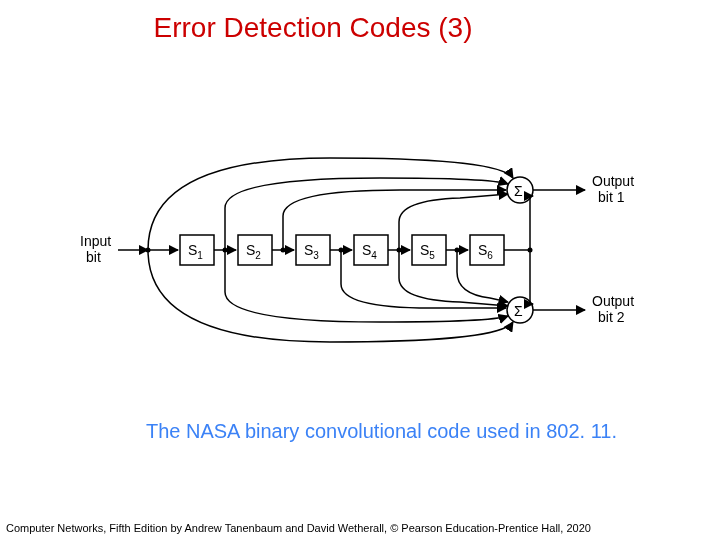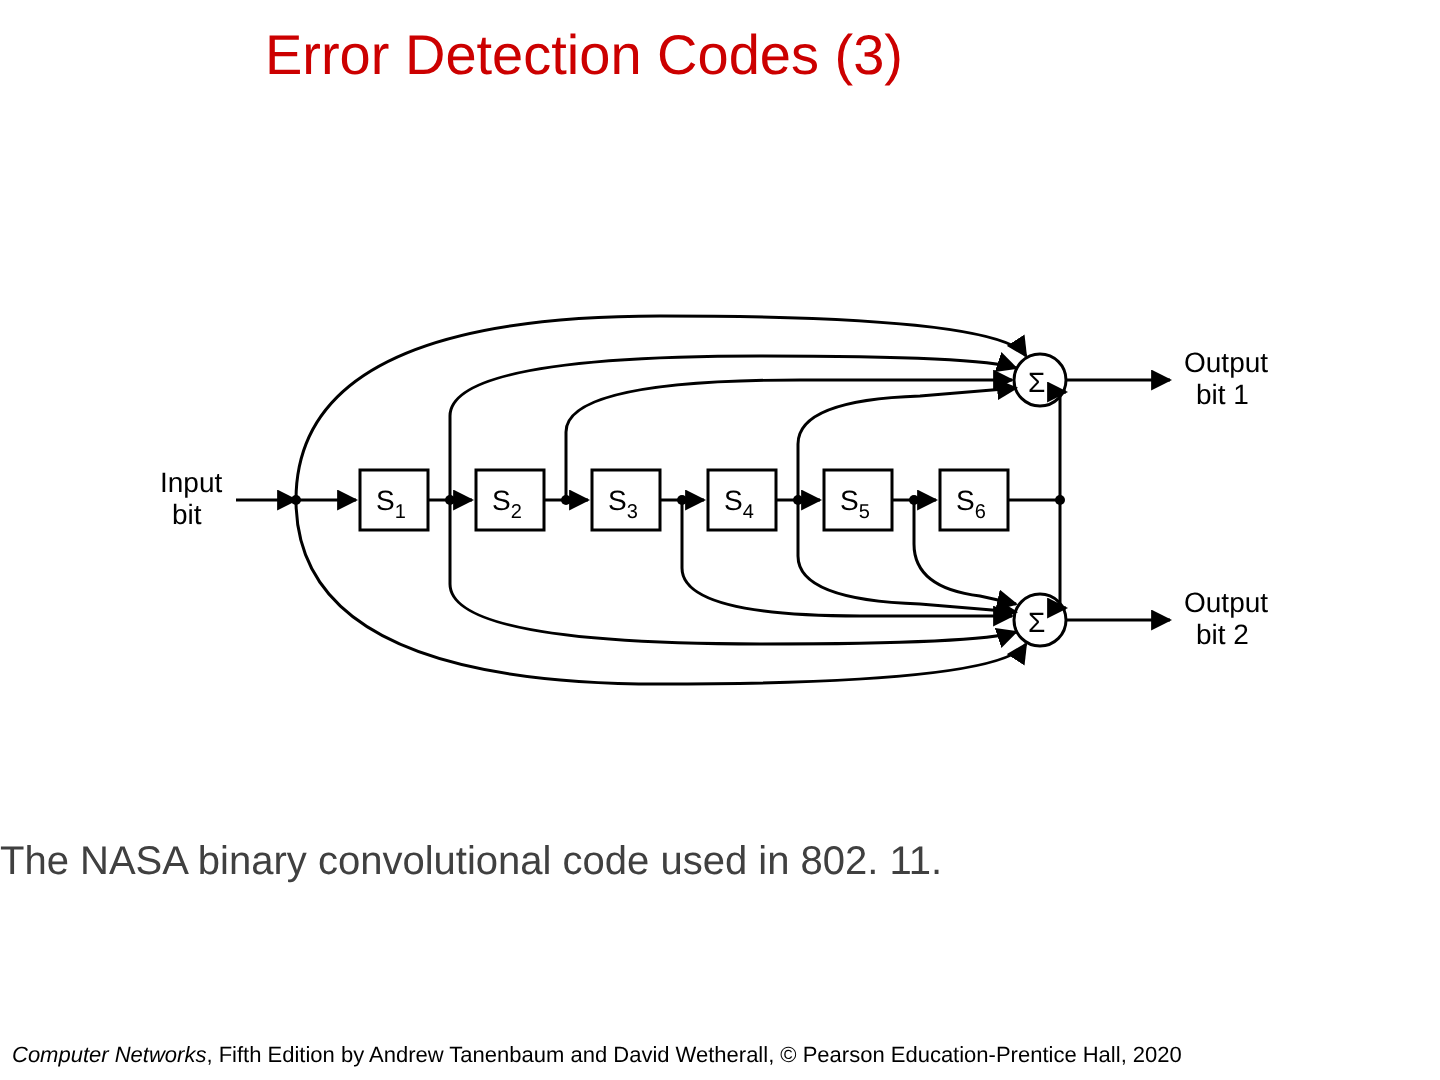--- a/index.html
+++ b/index.html
@@ -14,46 +14,46 @@
   }
   .title {
     position: absolute;
     top: 12px;
     left: 0;
     width: 584px;
     text-align: center;
     font-size: 28px;
     color: #cc0000;
     font-weight: normal;
+    padding-left: 21px;
   }
   .diagram-wrap {
     position: absolute;
     top: 150px;
     left: 80px;
     width: 580px;
     height: 200px;
   }
   .caption {
     position: absolute;
     top: 420px;
     left: 0;
     width: 617px;
-    text-align: left;
+    text-align: right;
     font-size: 20px;
-    color: #404040;
+    color: #3b82f6;
   }
   .footer {
     position: absolute;
     bottom: 6px;
     left: 6px;
     font-size: 11px;
     color: #000;
   }
   .footer .book {
-    font-style: italic;
   }
   svg text {
     font-family: Arial, Helvetica, sans-serif;
     font-size: 14px;
     fill: #000;
   }
   .sbox {
     fill: #fff;
     stroke: #000;
     stroke-width: 1.5;

